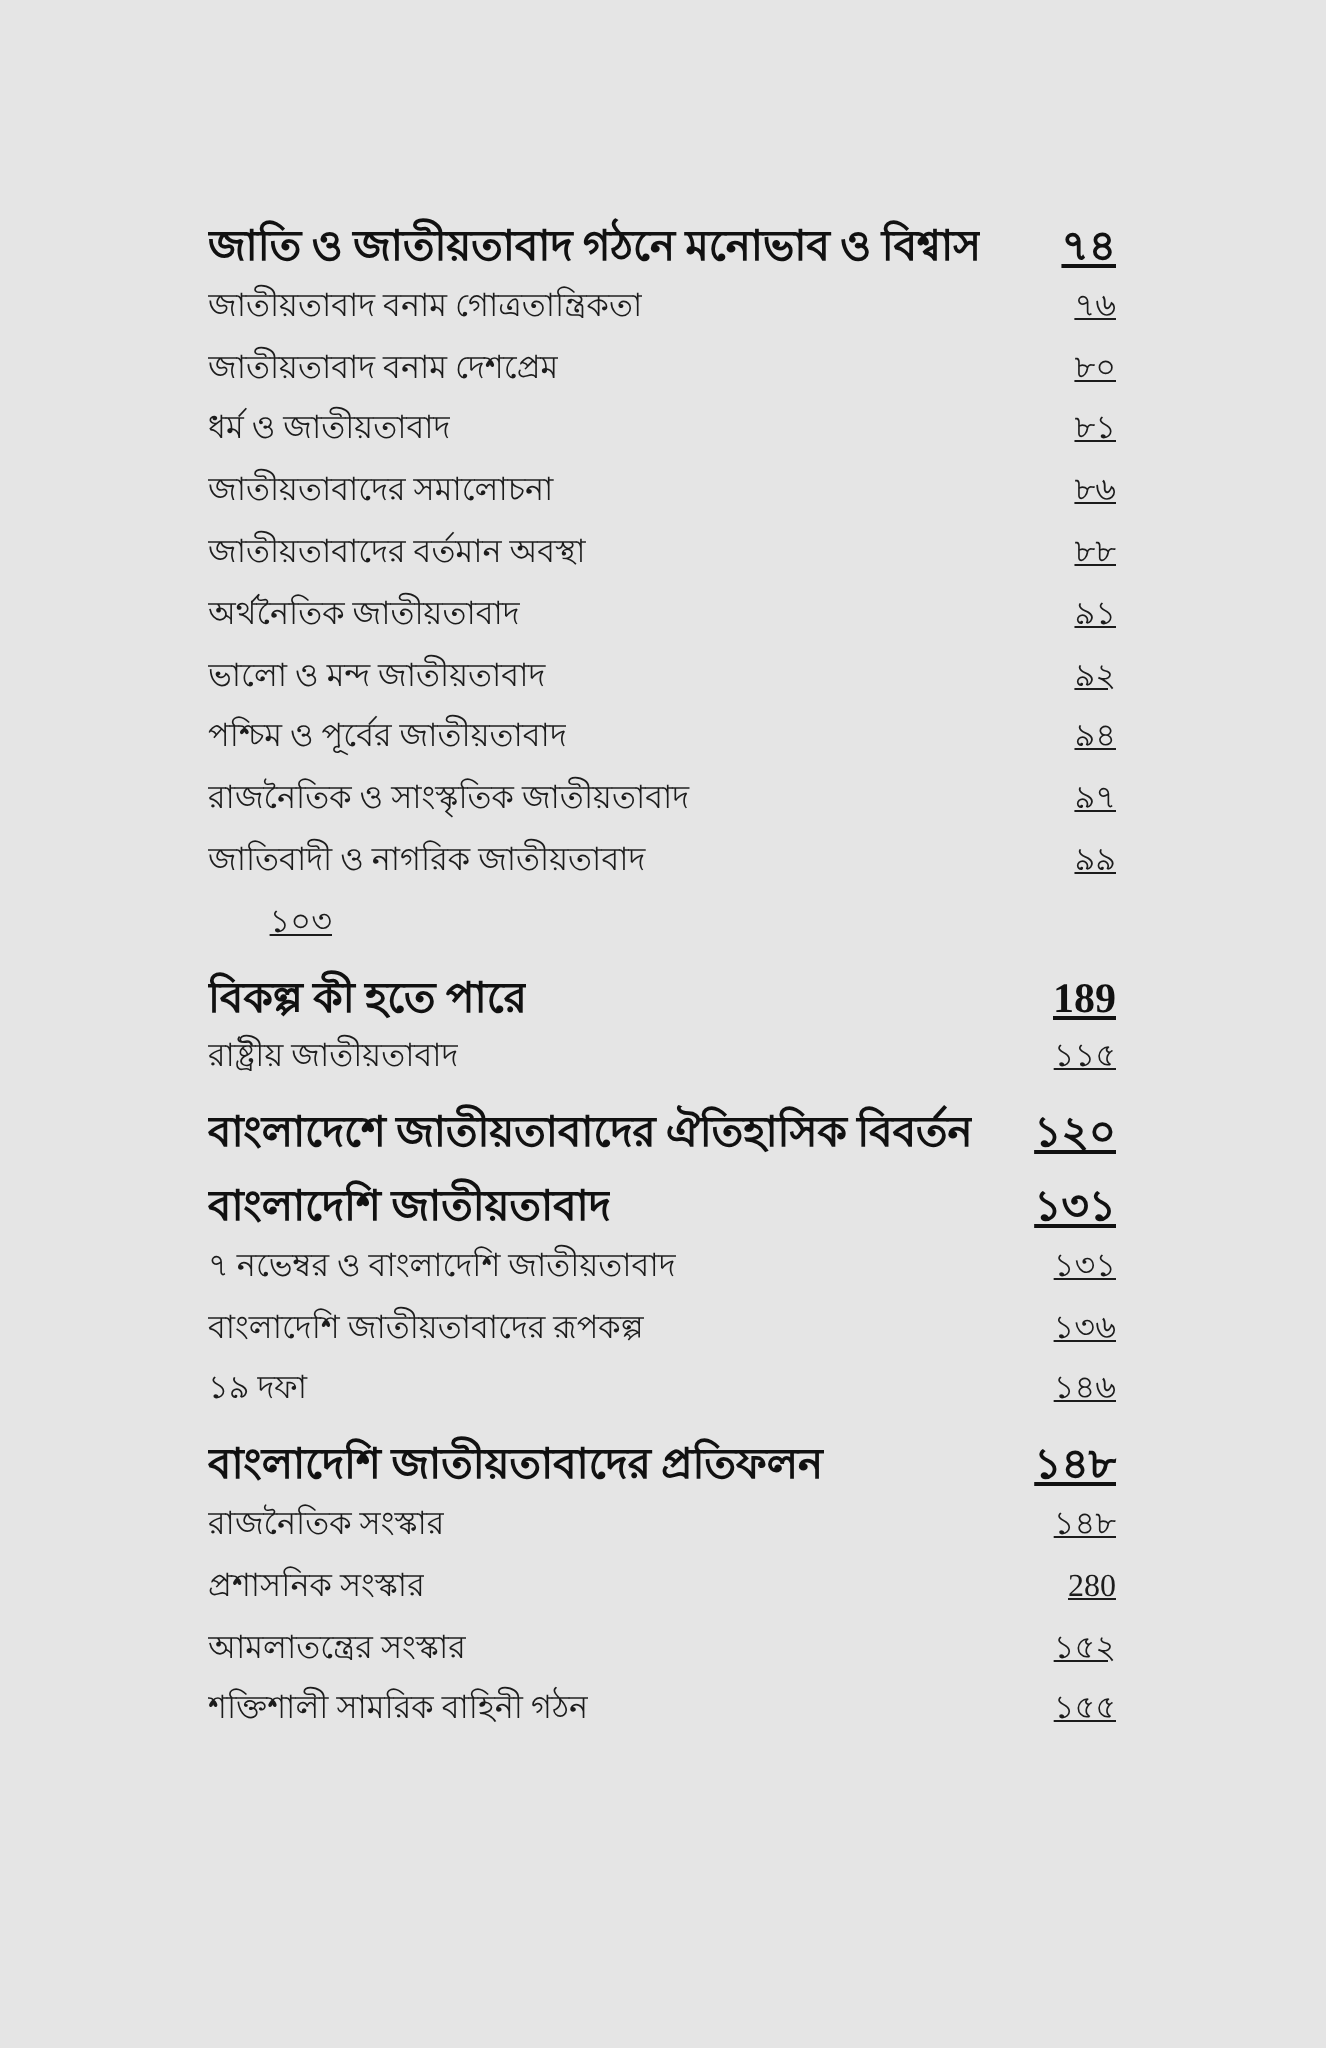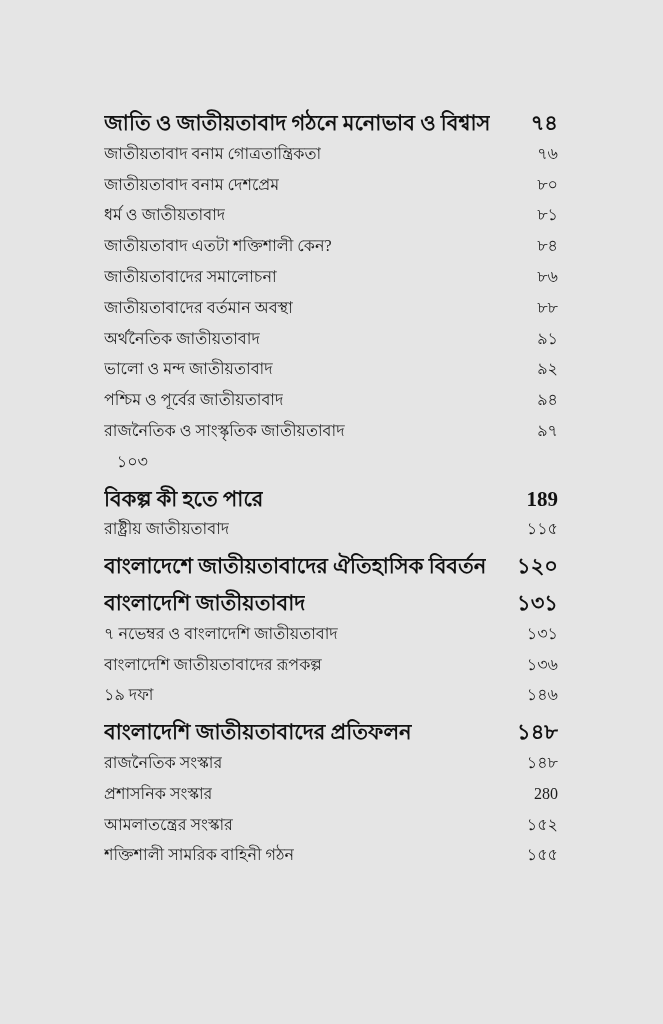--- a/index.html
+++ b/index.html
@@ -37,23 +37,24 @@
     color: #111111;
   }
   .toc-row.group-gap {
     margin-top: 6px;
   }
   .toc-title {
     overflow: hidden;
     text-overflow: ellipsis;
   }
   .toc-page {
-    margin-left: 0;
+    margin-left: 18px;
     text-align: right;
     min-width: 44px;
+    text-decoration: underline;
   }
 </style>
 </head>
 <body>
 
 <div class="page">
   <div class="toc" id="toc-root">
       <div class="toc-row bold">
     <span class="toc-title">জাতি ও জাতীয়তাবাদ গঠনে মনোভাব ও বিশ্বাস</span>
     <span class="toc-page">৭৪</span>
@@ -64,24 +65,20 @@
   </div>
       <div class="toc-row">
     <span class="toc-title">জাতীয়তাবাদ বনাম দেশপ্রেম</span>
     <span class="toc-page">৮০</span>
   </div>
       <div class="toc-row">
     <span class="toc-title">ধর্ম ও জাতীয়তাবাদ</span>
     <span class="toc-page">৮১</span>
   </div>
       <div class="toc-row">
-    <span class="toc-title">জাতীয়তাবাদ এতটা শক্তিশালী কেন?</span>
-    <span class="toc-page">৮৪</span>
-  </div>
-      <div class="toc-row">
     <span class="toc-title">জাতীয়তাবাদের সমালোচনা</span>
     <span class="toc-page">৮৬</span>
   </div>
       <div class="toc-row">
     <span class="toc-title">জাতীয়তাবাদের বর্তমান অবস্থা</span>
     <span class="toc-page">৮৮</span>
   </div>
       <div class="toc-row">
     <span class="toc-title">অর্থনৈতিক জাতীয়তাবাদ</span>
     <span class="toc-page">৯১</span>
@@ -90,20 +87,24 @@
     <span class="toc-title">ভালো ও মন্দ জাতীয়তাবাদ</span>
     <span class="toc-page">৯২</span>
   </div>
       <div class="toc-row">
     <span class="toc-title">পশ্চিম ও পূর্বের জাতীয়তাবাদ</span>
     <span class="toc-page">৯৪</span>
   </div>
       <div class="toc-row">
     <span class="toc-title">রাজনৈতিক ও সাংস্কৃতিক জাতীয়তাবাদ</span>
     <span class="toc-page">৯৭</span>
+  </div>
+      <div class="toc-row">
+    <span class="toc-title">জাতিবাদী ও নাগরিক জাতীয়তাবাদ</span>
+    <span class="toc-page">৯৯</span>
   </div>
       <div class="toc-row">
     <span class="toc-page">১০৩</span>
   </div>
       <div class="toc-row bold group-gap">
     <span class="toc-title">বিকল্প কী হতে পারে</span>
     <span class="toc-page">189</span>
   </div>
       <div class="toc-row">
     <span class="toc-title">রাষ্ট্রীয় জাতীয়তাবাদ</span>

